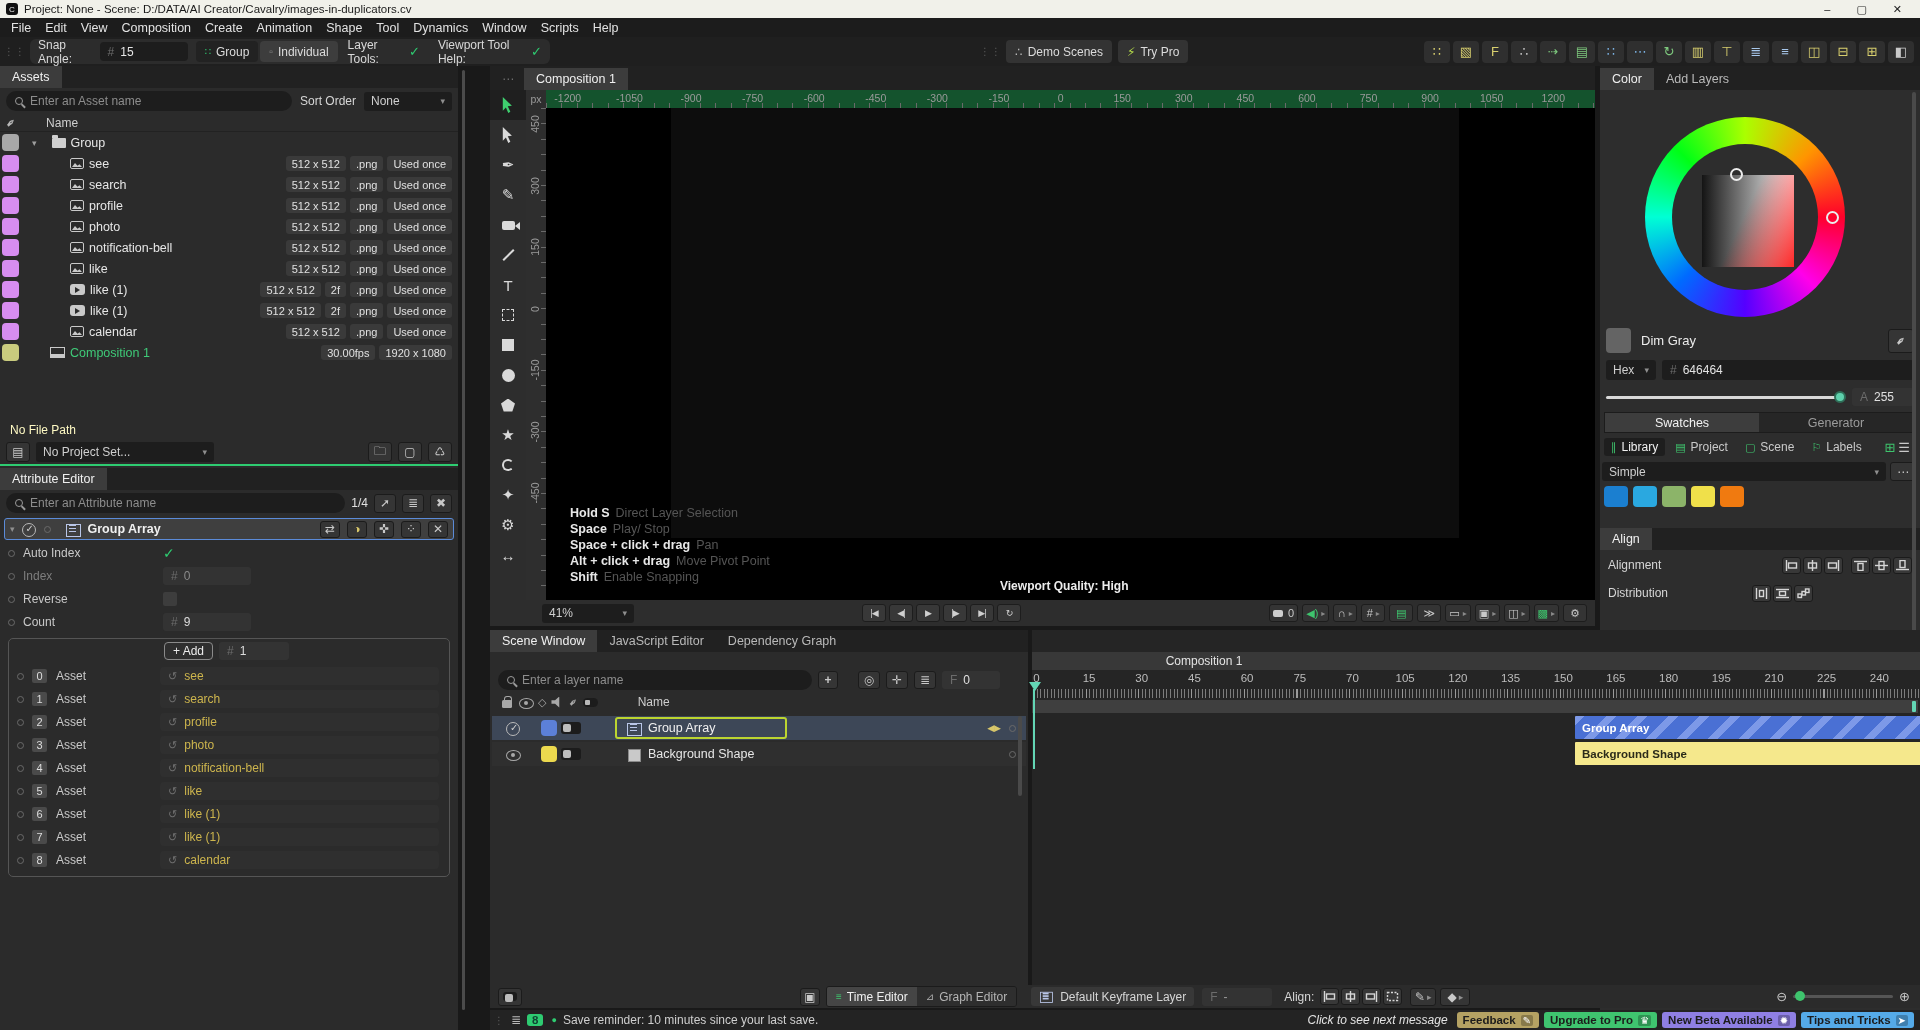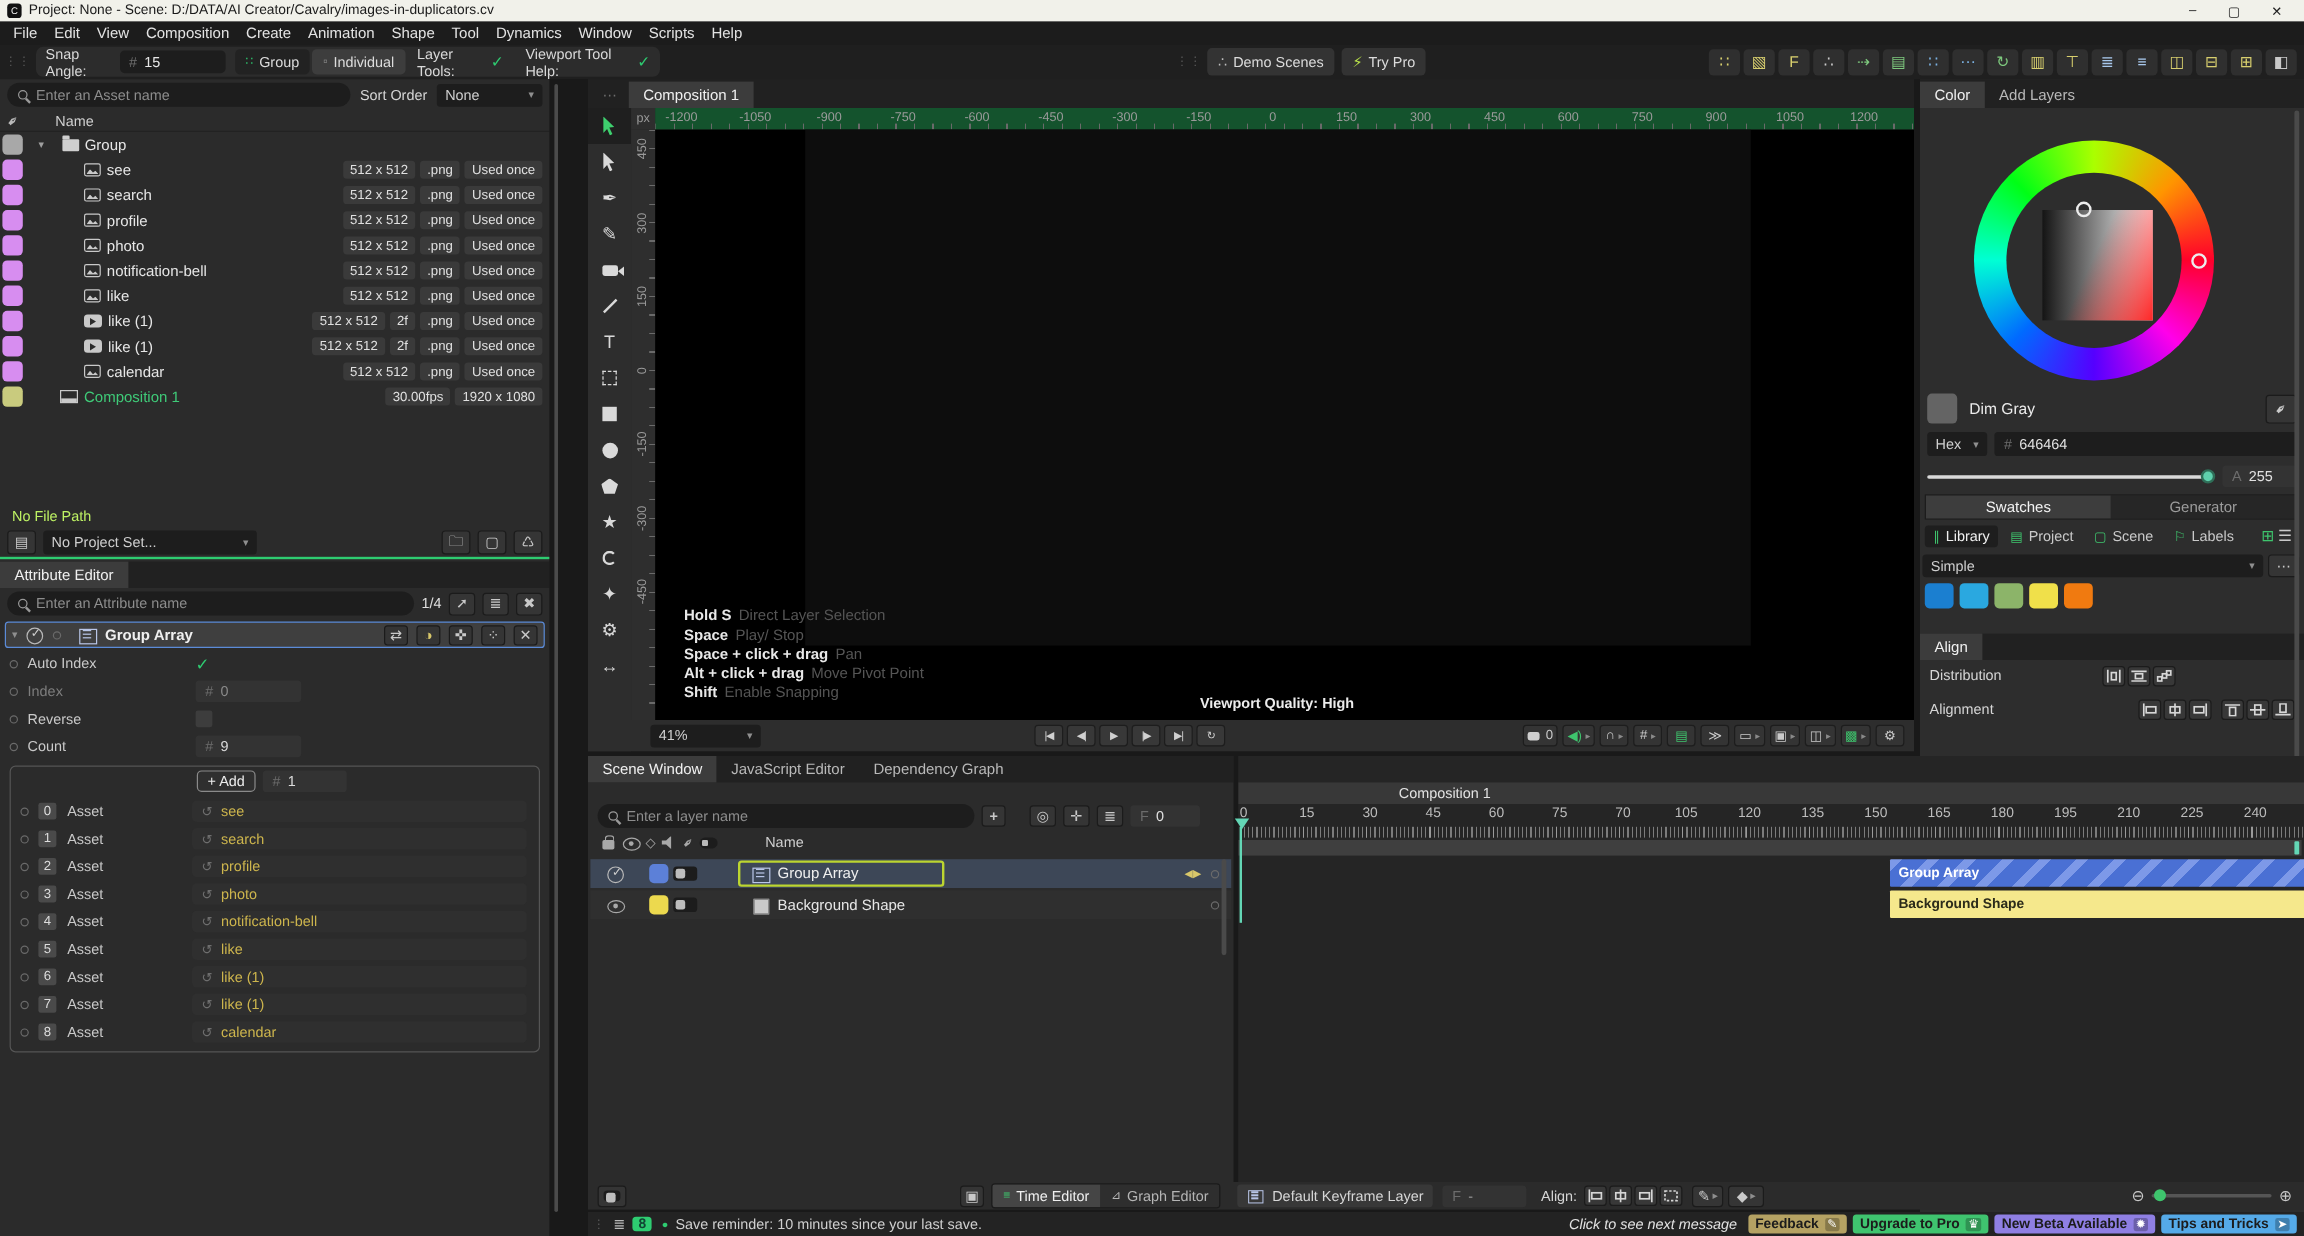--- a/index.html
+++ b/index.html
@@ -256,20 +256,23 @@
         <span class="ticon">
           <span class="tb-panel-grid-icon" style="color: rgb(216, 207, 110);">⊞</span>
         </span>
         <span class="ticon">
           <span class="tb-camera-icon" style="color: rgb(201, 201, 201);">◧</span>
         </span>
       </div>
   </div>
 
   <div id="left" class="abs">
+    <div class="ptabbar">
+      <div class="ptab on">Assets</div>
+    </div>
     <div class="flex" style="height:26px;padding:0 6px;gap:8px">
       <div class="pillinput" style="flex:1">
         <span class="lens"></span>
         <input placeholder="Enter an Asset name" style="">
       </div>
       <span style="color:#d6d6d6">Sort Order</span>
       <div class="dd" style="width:88px;height:19px">
           <span>None</span>
           <span class="caret">▾</span>
         </div>
@@ -407,21 +410,21 @@
         <span class="aname">Composition 1</span>
         <span class="badges">
           <span class="chipb">30.00fps</span>
           <span class="chipb">1920 x 1080</span>
 
         </span>
       </div>
       </div>
 
     <div class="abs" style="left:0;top:354px;width:458px">
-      <div style="padding:3px 10px;color:#bef264">No File Path</div>
+      <div style="padding:3px 10px;color:#fef9c3">No File Path</div>
       <div class="flex" style="padding:0 6px;gap:6px;height:24px">
         <span class="ibtn" style="width:24px;height:20px">▤</span>
         <div class="dd" style="width:178px;height:20px">
             <span>No Project Set...</span>
             <span class="caret">▾</span>
           </div>
         <span style="flex:1"></span>
         <span class="ibtn" style="width:24px;height:20px">🗀</span>
         <span class="ibtn" style="width:24px;height:20px">▢</span>
         <span class="ibtn" style="width:24px;height:20px">♺</span>
@@ -831,20 +834,63 @@
     <span class="cswatch" style="background: rgb(27, 127, 208);"></span>
         <span class="cswatch" style="background: rgb(42, 168, 224);"></span>
         <span class="cswatch" style="background: rgb(140, 180, 105);"></span>
         <span class="cswatch" style="background: rgb(240, 224, 74);"></span>
         <span class="cswatch" style="background: rgb(240, 122, 16);"></span>
       </div>
     <div class="abs" style="left:0;top:462px;width:320px">
       <div class="ptabbar">
           <div class="ptab on">Align</div>
         </div>
+      <div class="flex" style="height:30px;padding:0 8px">
+        <span style="color:#d6d6d6">Alignment</span>
+        <span style="margin-left:auto;display:flex;gap:2px">
+          <span class="aibtn">
+              <svg width="13" height="11">
+                <line x1="1.5" y1="0" x2="1.5" y2="11"></line>
+                <rect x="3.5" y="3" width="8" height="5"></rect>
+              </svg>
+            </span>
+          <span class="aibtn">
+              <svg width="13" height="11">
+                <line x1="6.5" y1="0" x2="6.5" y2="11"></line>
+                <rect x="2.5" y="3" width="8" height="5"></rect>
+              </svg>
+            </span>
+          <span class="aibtn">
+              <svg width="13" height="11">
+                <line x1="11.5" y1="0" x2="11.5" y2="11"></line>
+                <rect x="1.5" y="3" width="8" height="5"></rect>
+              </svg>
+            </span>
+        </span>
+        <span style="margin-left:8px;display:flex;gap:2px">
+          <span class="aibtn">
+              <svg width="13" height="11">
+                <line x1="0" y1="1.5" x2="13" y2="1.5"></line>
+                <rect x="4" y="3.5" width="5" height="7"></rect>
+              </svg>
+            </span>
+          <span class="aibtn">
+              <svg width="13" height="11">
+                <line x1="0" y1="5.5" x2="13" y2="5.5"></line>
+                <rect x="4" y="1.5" width="5" height="8"></rect>
+              </svg>
+            </span>
+          <span class="aibtn">
+              <svg width="13" height="11">
+                <line x1="0" y1="9.5" x2="13" y2="9.5"></line>
+                <rect x="4" y="0.5" width="5" height="7"></rect>
+              </svg>
+            </span>
+        </span>
+      </div>
       <div class="flex" style="height:26px;padding:0 8px">
         <span style="color:#d6d6d6">Distribution</span>
         <span style="margin-left:84px;display:flex;gap:2px">
           <span class="aibtn">
               <svg width="13" height="11">
                 <line x1="1.5" y1="0" x2="1.5" y2="11"></line>
                 <line x1="11.5" y1="0" x2="11.5" y2="11"></line>
                 <rect x="4.5" y="2.5" width="4" height="6"></rect>
               </svg>
             </span>
@@ -853,63 +899,20 @@
                 <line x1="0" y1="1.5" x2="13" y2="1.5"></line>
                 <line x1="0" y1="9.5" x2="13" y2="9.5"></line>
                 <rect x="3.5" y="3.5" width="6" height="4"></rect>
               </svg>
             </span>
           <span class="aibtn">
               <svg width="13" height="11">
                 <rect x="1" y="6" width="3.5" height="3.5"></rect>
                 <rect x="5" y="3.5" width="3.5" height="3.5"></rect>
                 <rect x="8.5" y="1" width="3.5" height="3.5"></rect>
-              </svg>
-            </span>
-        </span>
-      </div>
-      <div class="flex" style="height:30px;padding:0 8px">
-        <span style="color:#d6d6d6">Alignment</span>
-        <span style="margin-left:auto;display:flex;gap:2px">
-          <span class="aibtn">
-              <svg width="13" height="11">
-                <line x1="1.5" y1="0" x2="1.5" y2="11"></line>
-                <rect x="3.5" y="3" width="8" height="5"></rect>
-              </svg>
-            </span>
-          <span class="aibtn">
-              <svg width="13" height="11">
-                <line x1="6.5" y1="0" x2="6.5" y2="11"></line>
-                <rect x="2.5" y="3" width="8" height="5"></rect>
-              </svg>
-            </span>
-          <span class="aibtn">
-              <svg width="13" height="11">
-                <line x1="11.5" y1="0" x2="11.5" y2="11"></line>
-                <rect x="1.5" y="3" width="8" height="5"></rect>
-              </svg>
-            </span>
-        </span>
-        <span style="margin-left:8px;display:flex;gap:2px">
-          <span class="aibtn">
-              <svg width="13" height="11">
-                <line x1="0" y1="1.5" x2="13" y2="1.5"></line>
-                <rect x="4" y="3.5" width="5" height="7"></rect>
-              </svg>
-            </span>
-          <span class="aibtn">
-              <svg width="13" height="11">
-                <line x1="0" y1="5.5" x2="13" y2="5.5"></line>
-                <rect x="4" y="1.5" width="5" height="8"></rect>
-              </svg>
-            </span>
-          <span class="aibtn">
-              <svg width="13" height="11">
-                <line x1="0" y1="9.5" x2="13" y2="9.5"></line>
-                <rect x="4" y="0.5" width="5" height="7"></rect>
               </svg>
             </span>
         </span>
       </div>
     </div>
     <div class="abs" style="left:312px;top:26px;width:4px;height:560px;background:#4a4a4a;border-radius:2px"></div>
   </div>
 
   <div id="bottom" class="abs">
 

